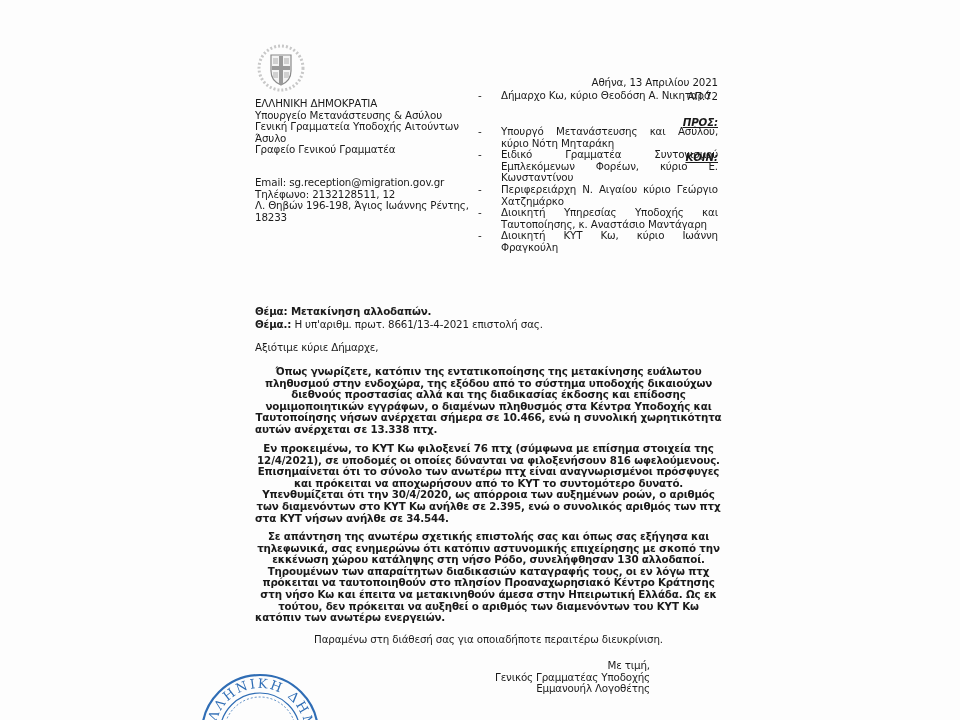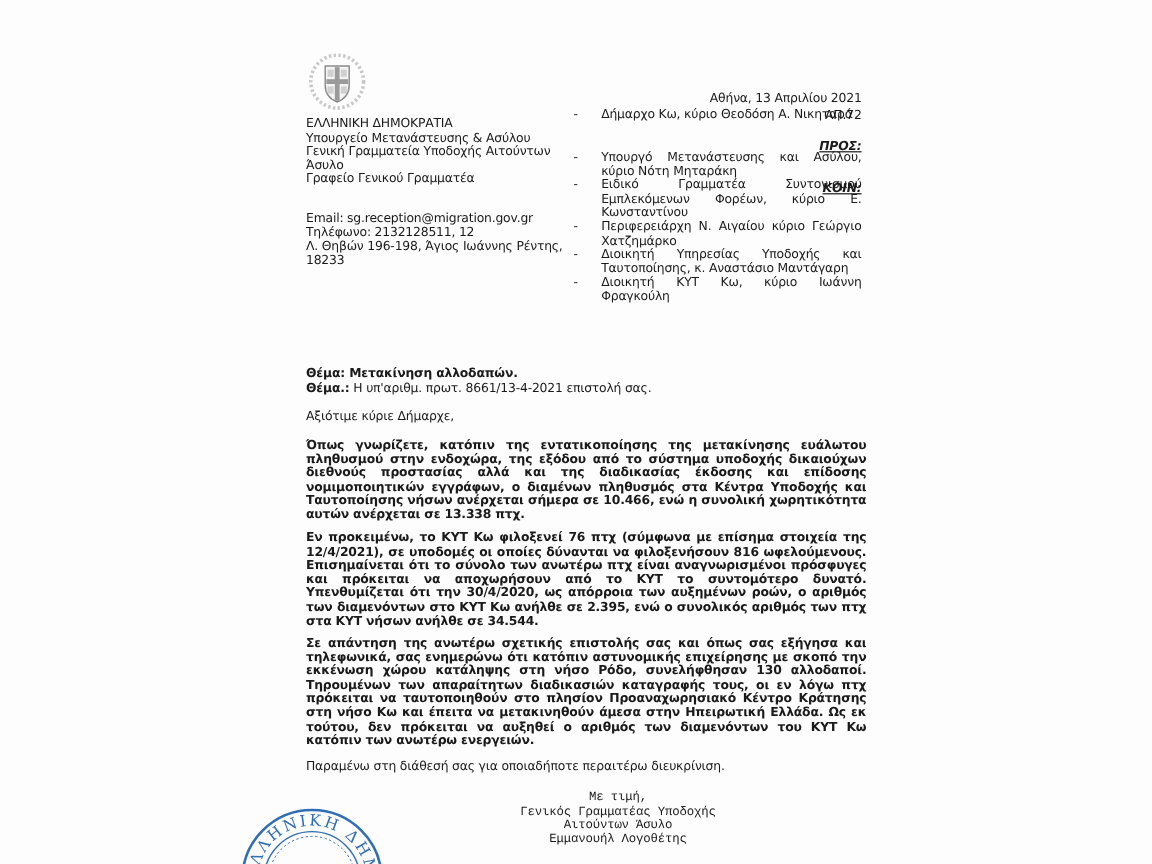--- a/index.html
+++ b/index.html
@@ -18,26 +18,26 @@
   .cc-head { top:112px; }
   .rec-list { left:473px; width:245px; margin:0; padding:0; list-style:none; }
   .rec-list li { position:relative; padding-left:28px; text-align:justify; text-align-last:left; }
   .rec-list li .dash { position:absolute; left:5px; top:0; }
   .to-list { top:90px; }
   .cc-list { top:126px; }
   .subject { left:255px; top:266px; font-weight:bold; }
   .ref { left:255px; top:279px; }
   .ref b { font-weight:bold; }
   .greet { left:255px; top:302px; }
-  .para { left:255px; width:467px; }
+  .para { left:255px; width:467px;text-align:center; }
   .p1 { top:326px; }
   .p2 { top:403px; }
   .p3 { top:491px; }
   .p4 { top:594px; }
-  .sign { left:380px; top:620px; width:270px; text-align:center;font-family:Liberation Mono, monospace; }
+  .sign { left:380px; top:620px; width:270px; text-align:right; }
   .stamp { left:195px; top:628px; width:130px; height:130px; }
   .stamp-label { left:250px; top:697px; font-size:14px; color:#1a1a1a; font-style:italic; }
 </style>
 </head>
 <body>
 
 <div class="abs emblem">
   <svg width="50" height="50" viewBox="0 0 50 50">
     <circle cx="25" cy="25" r="22" fill="none" stroke="#c8c8c8" stroke-width="3" stroke-dasharray="2 2"></circle>
     <path d="M15 12 H35 V28 Q35 38 25 42 Q15 38 15 28 Z" fill="#f4f4f4" stroke="#8a8a8a" stroke-width="1.2"></path>
@@ -88,21 +88,20 @@
 <div class="abs greet t">Αξιότιμε κύριε Δήμαρχε,</div>
 
 <div class="abs para p1 t just">Όπως γνωρίζετε, κατόπιν της εντατικοποίησης της μετακίνησης ευάλωτου πληθυσμού στην ενδοχώρα, της εξόδου από το σύστημα υποδοχής δικαιούχων διεθνούς προστασίας αλλά και της διαδικασίας έκδοσης και επίδοσης νομιμοποιητικών εγγράφων, ο διαμένων πληθυσμός στα Κέντρα Υποδοχής και Ταυτοποίησης νήσων ανέρχεται σήμερα σε 10.466, ενώ η συνολική χωρητικότητα αυτών ανέρχεται σε 13.338 πτχ.</div>
 <div class="abs para p2 t just">Εν προκειμένω, το ΚΥΤ Κω φιλοξενεί 76 πτχ (σύμφωνα με επίσημα στοιχεία της 12/4/2021), σε υποδομές οι οποίες δύνανται να φιλοξενήσουν 816 ωφελούμενους. Επισημαίνεται ότι το σύνολο των ανωτέρω πτχ είναι αναγνωρισμένοι πρόσφυγες και πρόκειται να αποχωρήσουν από το ΚΥΤ το συντομότερο δυνατό. Υπενθυμίζεται ότι την 30/4/2020, ως απόρροια των αυξημένων ροών, ο αριθμός των διαμενόντων στο ΚΥΤ Κω ανήλθε σε 2.395, ενώ ο συνολικός αριθμός των πτχ στα ΚΥΤ νήσων ανήλθε σε 34.544.</div>
 <div class="abs para p3 t just">Σε απάντηση της ανωτέρω σχετικής επιστολής σας και όπως σας εξήγησα και τηλεφωνικά, σας ενημερώνω ότι κατόπιν αστυνομικής επιχείρησης με σκοπό την εκκένωση χώρου κατάληψης στη νήσο Ρόδο, συνελήφθησαν 130 αλλοδαποί. Τηρουμένων των απαραίτητων διαδικασιών καταγραφής τους, οι εν λόγω πτχ πρόκειται να ταυτοποιηθούν στο πλησίον Προαναχωρησιακό Κέντρο Κράτησης στη νήσο Κω και έπειτα να μετακινηθούν άμεσα στην Ηπειρωτική Ελλάδα. Ως εκ τούτου, δεν πρόκειται να αυξηθεί ο αριθμός των διαμενόντων του ΚΥΤ Κω κατόπιν των ανωτέρω ενεργειών.</div>
 <div class="abs para p4 t">Παραμένω στη διάθεσή σας για οποιαδήποτε περαιτέρω διευκρίνιση.</div>
 
 <div class="abs sign t">
   <div>Με τιμή,</div>
   <div>Γενικός Γραμματέας Υποδοχής</div>
-  <div>Αιτούντων Άσυλο</div>
   <div>Εμμανουήλ Λογοθέτης</div>
 </div>
 
 <div class="abs stamp">
   <svg width="130" height="130" viewBox="0 0 130 130">
     <defs>
       <path id="stampArc" d="M20 65 A45 45 0 0 1 110 65"></path>
     </defs>
     <circle cx="65" cy="65" r="58" fill="none" stroke="#2f6db5" stroke-width="2.2"></circle>
     <circle cx="65" cy="65" r="40" fill="none" stroke="#2f6db5" stroke-width="1.2"></circle>

